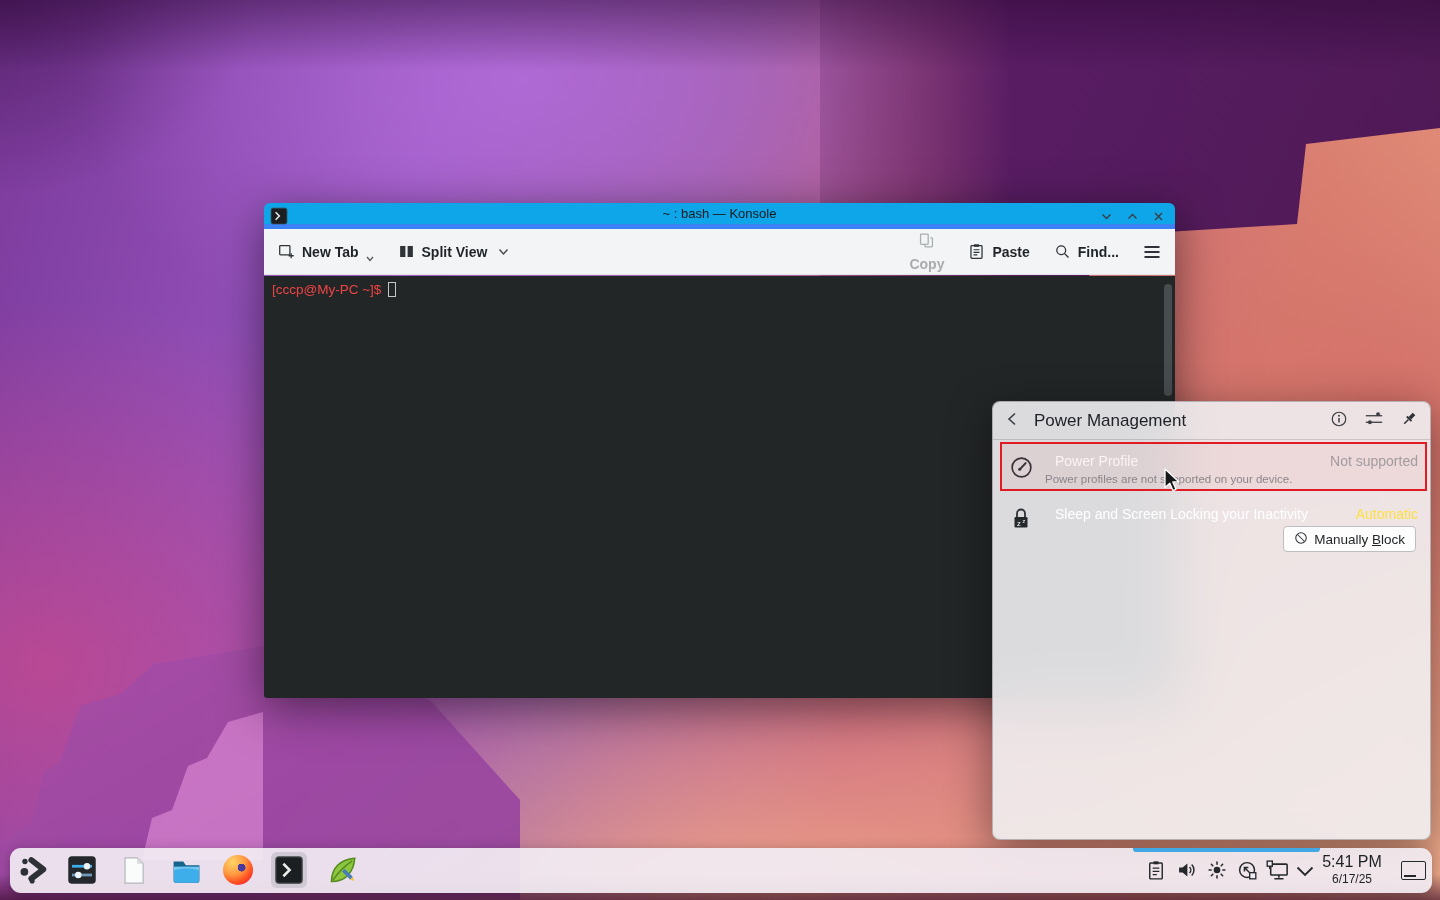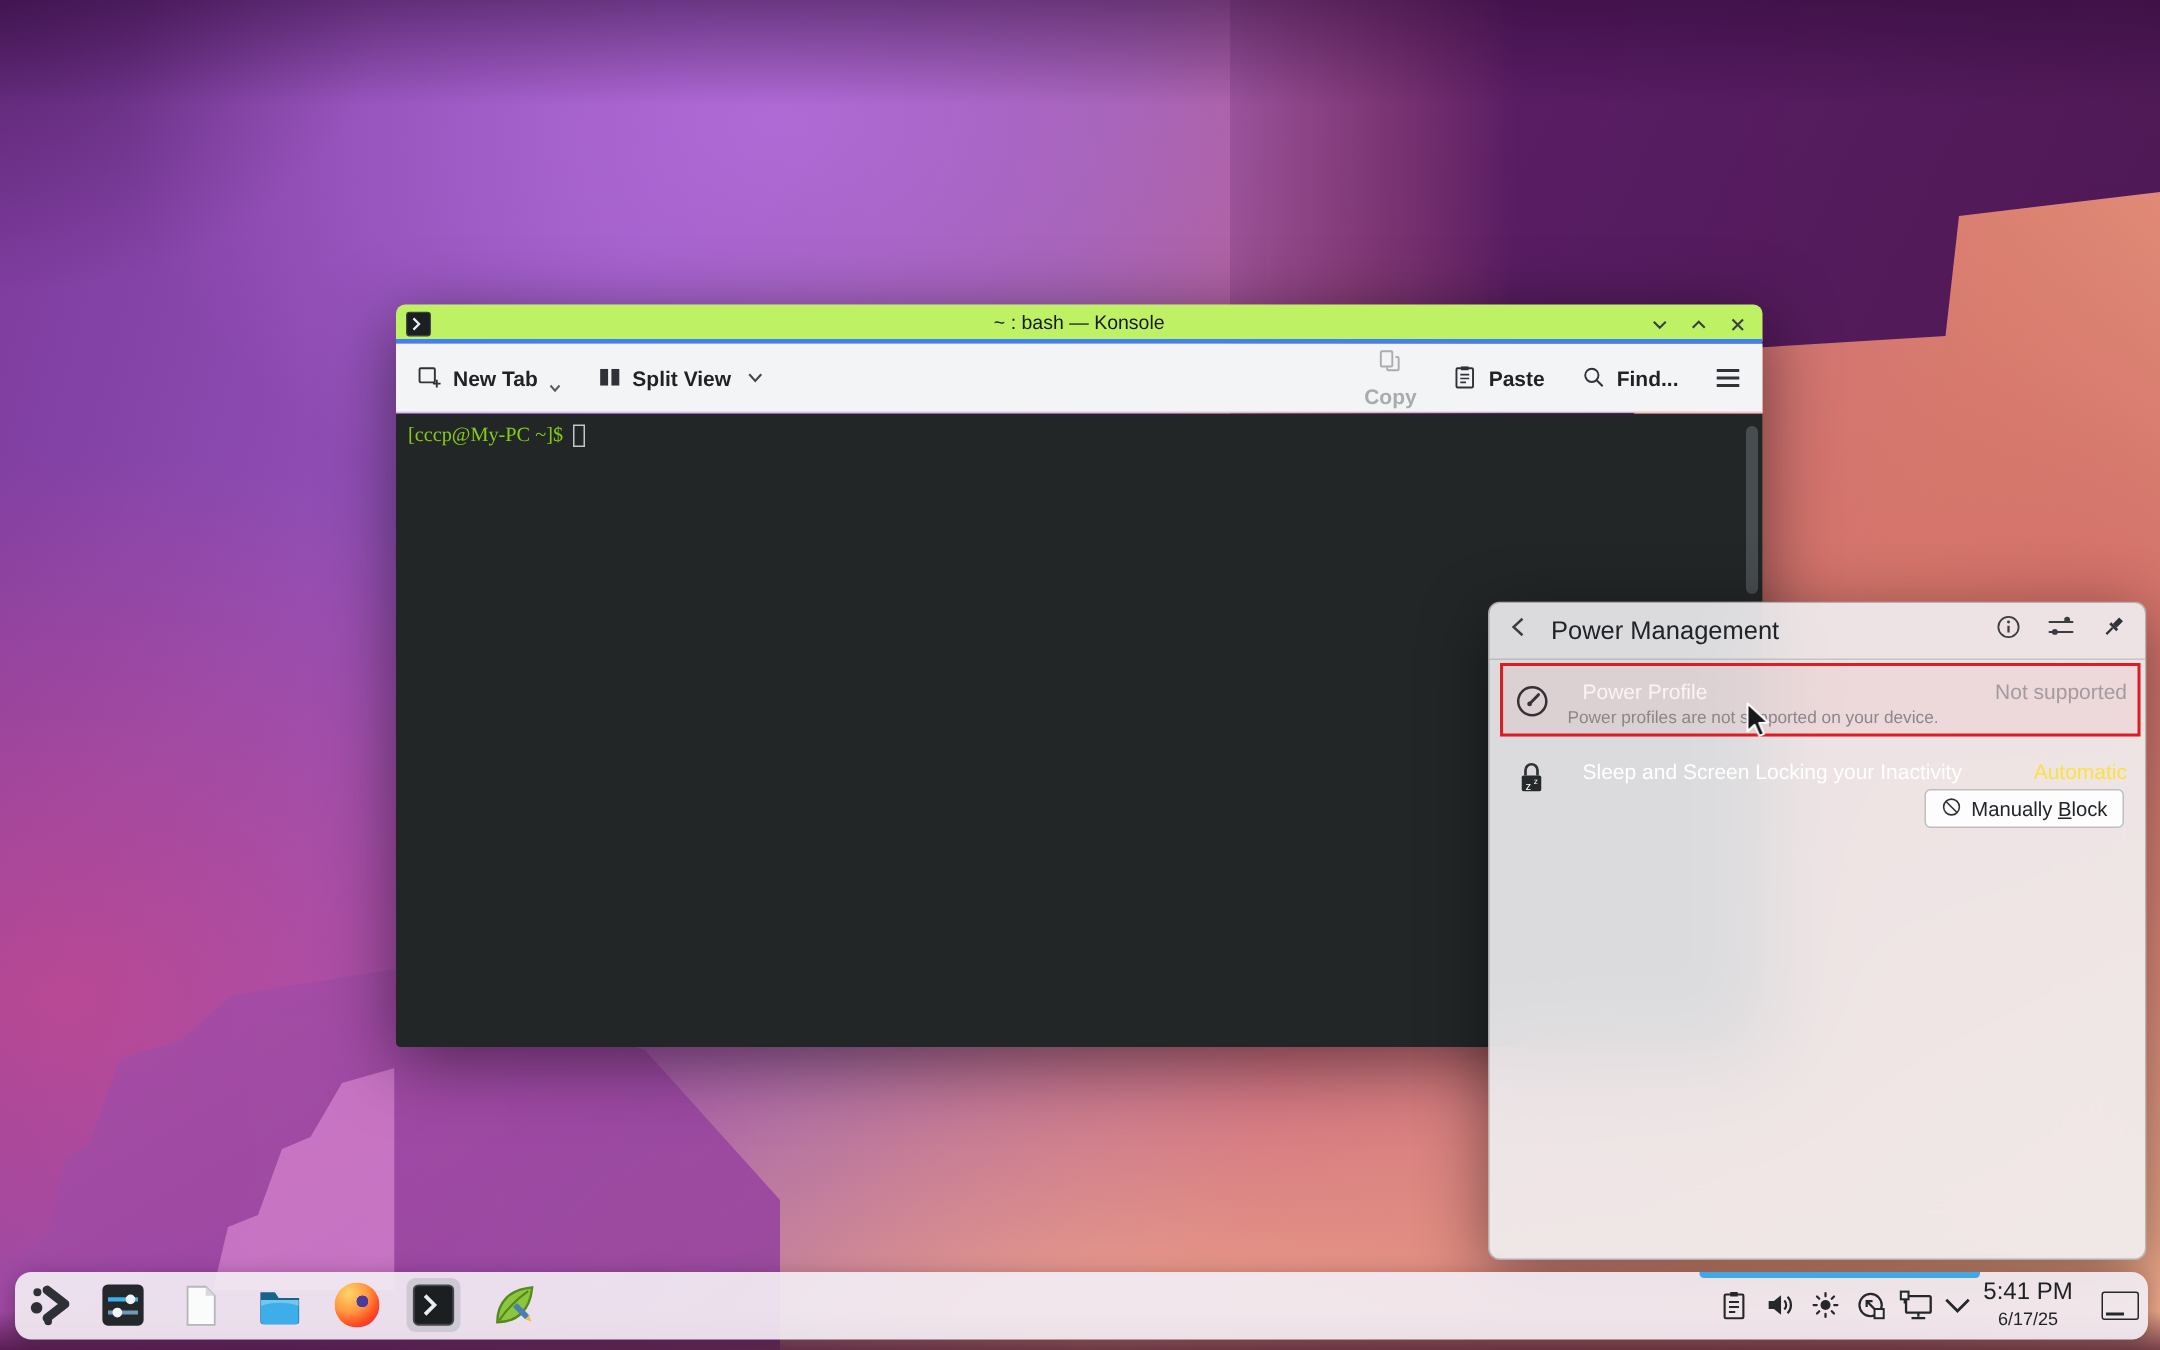--- a/index.html
+++ b/index.html
@@ -26,36 +26,36 @@
   .wp-bl2 { background:rgba(233,152,222,.55); filter:blur(3px);
     clip-path:polygon(263px 712px,228px 722px,207px 758px,188px 766px,172px 810px,152px 818px,142px 860px,263px 860px); }
   .wp-top-shade { position:absolute; left:0; top:0; right:0; height:70px;
     background:linear-gradient(180deg,rgba(44,8,54,.5),rgba(44,8,54,0)); }
   .wp-bottom-shade { position:absolute; left:0; bottom:0; right:0; height:26px;
     background:linear-gradient(180deg,rgba(55,8,40,0),rgba(55,8,40,.65)); }
 
   
   .konsole { position:absolute; left:264px; top:203px; width:911px; height:495px; z-index:2;
     border-radius:6px 6px 3px 3px; box-shadow:0 10px 46px rgba(0,0,0,.5); }
-  .titlebar { position:relative; height:26px; background:#bef264; border-bottom:3px solid #3b82f6;
+  .titlebar { position:relative; height:26px; background:#0ea5e9; border-bottom:5px solid #3b82f6;
     border-radius:6px 6px 0 0; display:flex; align-items:center; }
   .tb-appicon { position:absolute; left:6px; top:4px; width:18px; height:18px; }
   .tb-title { position:absolute; left:0; right:0; text-align:center; font-size:13px; color:#17191b; }
   .tb-controls { position:absolute; right:10px; top:0; height:26px; display:flex; align-items:center; gap:13px; }
   .tb-controls svg { display:block; }
   .toolbar { height:46px; background:#f3f4f5; display:flex; align-items:center; padding:0 14px; gap:6px;
     border-bottom:1px solid #e2e3e4; }
   .tbtn { display:flex; align-items:center; gap:7px; font-size:14px; color:#1f2326;font-weight:bold; }
   .tbtn svg { display:block; }
   .tbtn.disabled { color:#a9acae;flex-direction:column; }
   .tiny-caret { transform:translateY(7px); }
   .tool-right { margin-left:auto; display:flex; align-items:center; gap:24px; }
   .terminal { position:absolute; left:0; right:0; top:73px; bottom:0; background:#232627;
-    border-radius:0 0 3px 3px; font-family:Liberation Serif, serif; font-size:13.5px;
-    color:#84cc16; padding:6px 8px; }
+    border-radius:0 0 3px 3px; font-family:Liberation Sans, sans-serif; font-size:13.5px;
+    color:#ef4444; padding:6px 8px; }
   .prompt-line { display:flex; align-items:center; white-space:pre; }
   .term-cursor { display:inline-block; width:8px; height:15px; border:1px solid #c4c6c7; margin-left:7px; }
   .scroll-thumb { position:absolute; right:3px; top:8px; width:8px; height:112px; background:#474c4f; border-radius:4px; }
 
   
   .popup { position:absolute; left:992px; top:401px; width:439px; height:439px; z-index:3;
     background:rgba(240,240,242,.9); backdrop-filter:blur(26px) saturate(1.1);
     border:1px solid rgba(40,40,45,.28); border-radius:8px; box-shadow:0 12px 46px rgba(0,0,0,.45); }
   .p-header { position:absolute; left:0; right:0; top:0; height:38px; display:flex; align-items:center;
     padding:0 12px; border-bottom:1px solid rgba(0,0,0,.14); }

